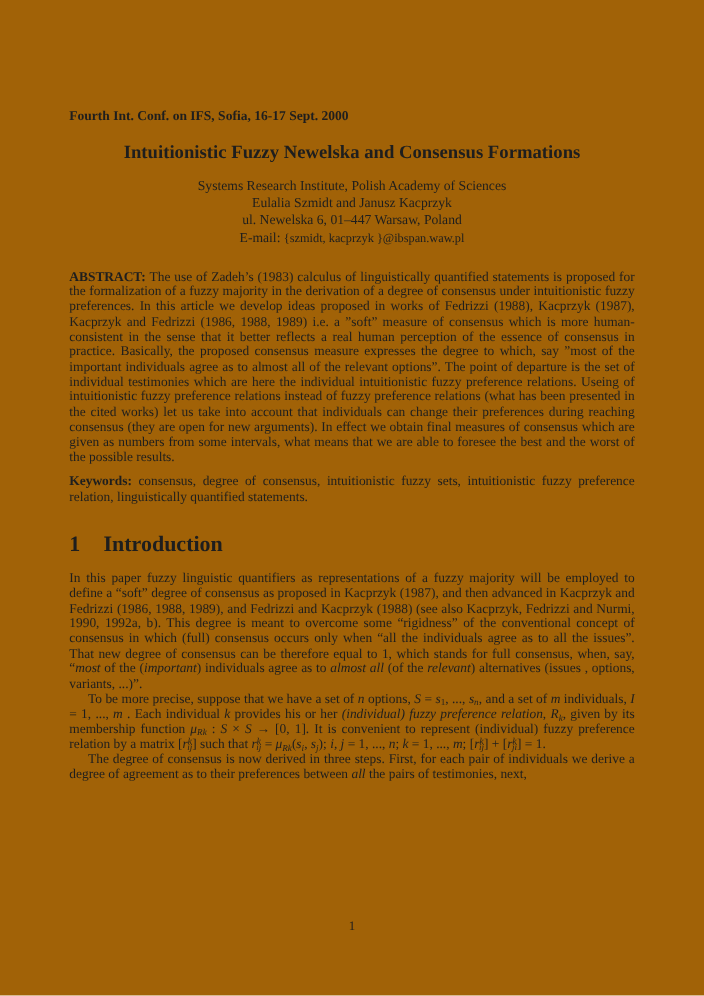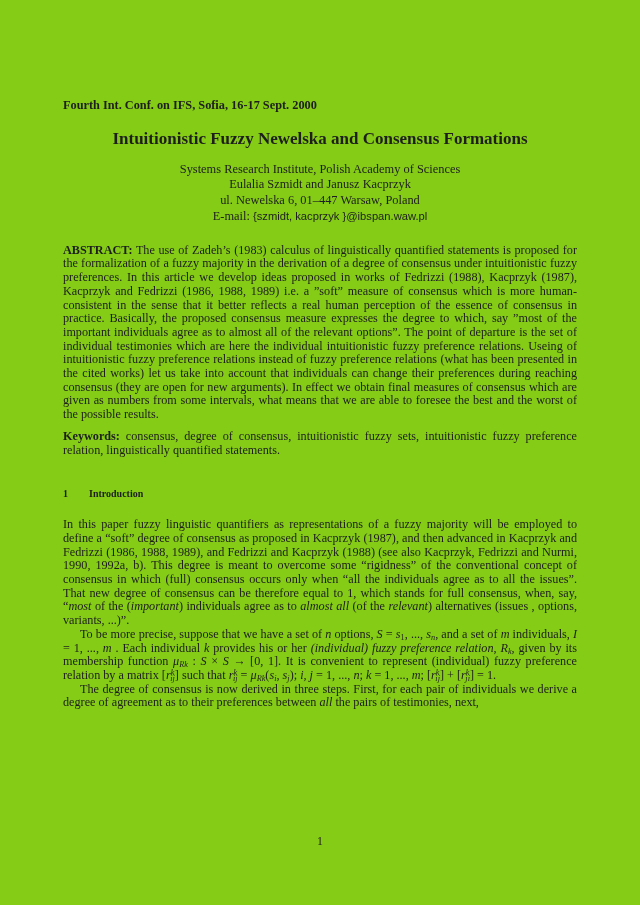--- a/index.html
+++ b/index.html
@@ -13,21 +13,21 @@
     font-family: "Liberation Serif", "DejaVu Serif", serif;
     color: #1e1e1e;
     overflow: hidden;
   }
   .page {
     position: relative;
     box-sizing: border-box;
     width: 640px;
     height: 905px;
     padding: 97px 63px 0 63px;
-    background: #84cc16;
+    background: #a16207;
   }
   .conf-header {
     font-weight: bold;
     font-size: 12.3px;
     line-height: 16.5px;
   }
   .paper-title {
     font-size: 17px;
     font-weight: bold;
     text-align: center;
@@ -42,33 +42,33 @@
   }
   .para {
     text-align: justify;
     font-size: 12.2px;
     line-height: 13.7px;
     margin: 0;
   }
   .abstract  { margin-top: 19px; }
   .keywords  { margin-top: 8px; }
   .section-heading {
-    font-size: 10px;
+    font-size: 20px;
     font-weight: bold;
     margin: 28px 0 15px 0;
     line-height: 18px;
   }
   .section-heading .sec-num { margin-right: 21px; }
   .indent   { text-indent: 17px; }
   .noindent { text-indent: 0; }
   .sub { vertical-align: -0.28em; font-size: 68%; line-height: 0; }
   .sup { vertical-align:  0.45em; font-size: 68%; line-height: 0; }
   .sup + .sub { margin-left: -0.5em; }
   .mono {
-    font-family: Liberation Sans, sans-serif;
+    font-family: Liberation Serif, serif;
     font-size: 11.2px;
   }
   .page-number {
     position: absolute;
     left: 0;
     right: 0;
     bottom: 56px;
     text-align: center;
     font-size: 11.8px;
   }

